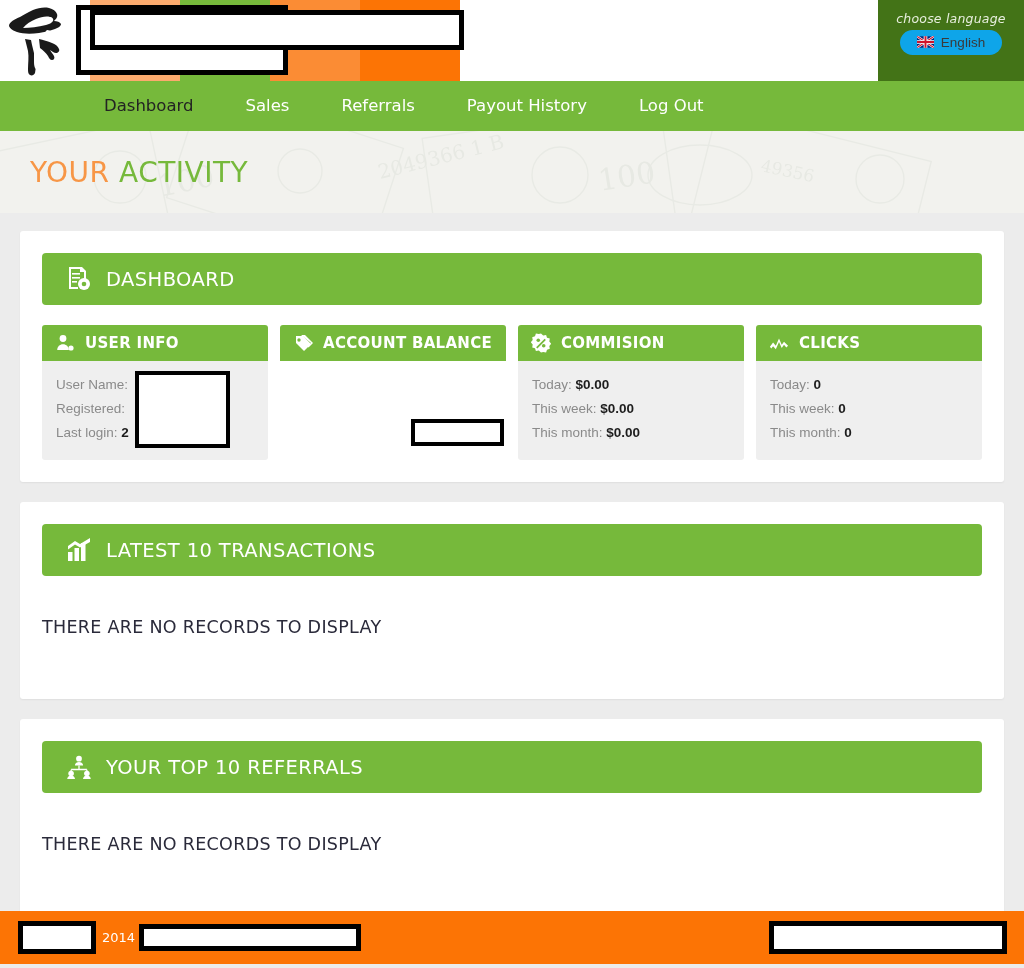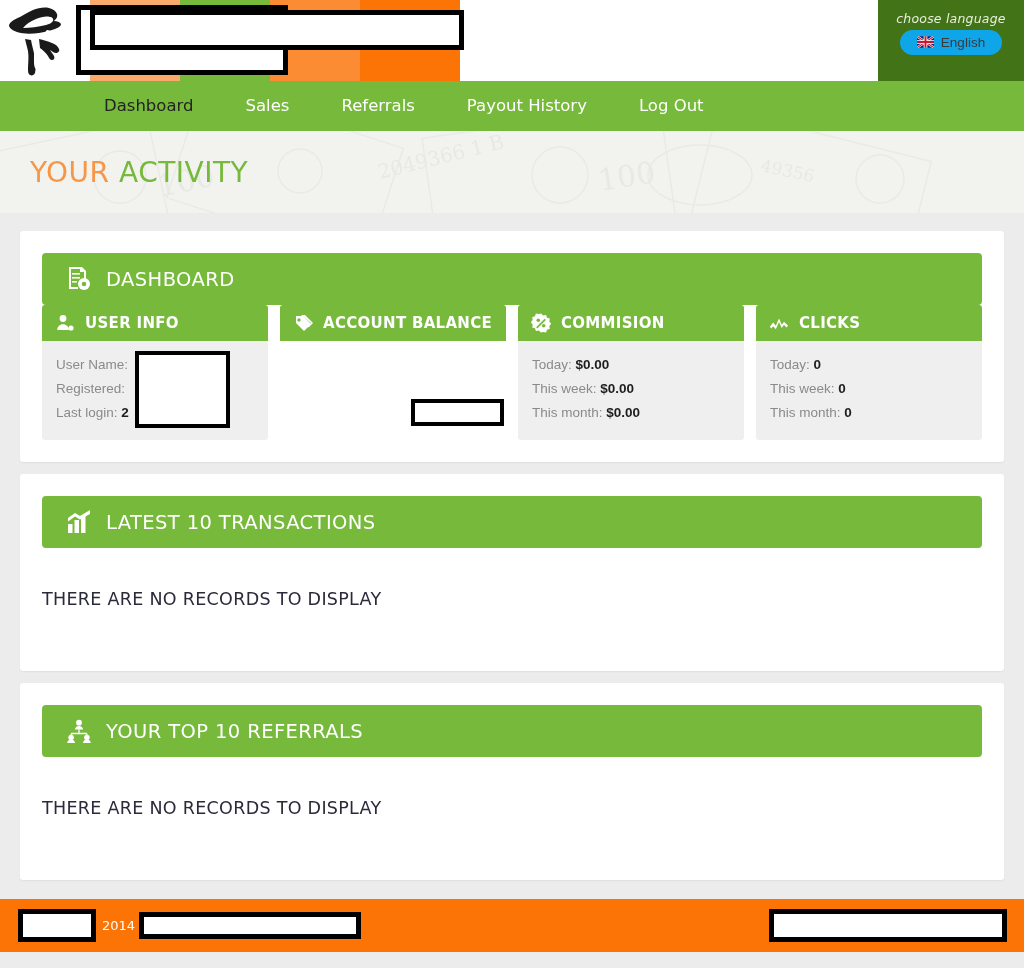--- a/index.html
+++ b/index.html
@@ -74,34 +74,34 @@
   }
   .banner .t-your { color:#f79646; }
   .banner .t-activity { color:#76b93b; }
 
   
   .page { padding:18px 20px 0 20px; background:#ececec; }
   .panel {
     background:#ffffff; border-radius:3px; padding:22px;
     box-shadow:0 1px 2px rgba(0,0,0,.06);
   }
-  .panel + .panel { margin-top:12px; }
+  .panel + .panel { margin-top:20px; }
 
   .bar {
     background:#76b93b; border-radius:4px; height:52px;
     display:flex; align-items:center; padding:0 24px; gap:14px;
   }
   .bar-title {
     color:#ffffff; font-size:19.5px; letter-spacing:.4px;
     font-family:"DejaVu Sans", sans-serif;
   }
   .bar-icon { width:26px; height:26px; flex:none; }
 
   
-  .cards { display:flex; gap:12px; margin-top:0; }
+  .cards { display:flex; gap:12px; margin-top:20px; }
   .card { flex:1; border-radius:3px; overflow:hidden; position:relative; }
   .card-head {
     background:#76b93b; height:36px; display:flex; align-items:center;
     gap:10px; padding:0 13px;
   }
   .card-head-icon { width:20px; height:20px; flex:none; }
   .card-head-title {
     color:#fff; font-size:15px; font-weight:bold; letter-spacing:.3px;
     font-family:"DejaVu Sans", sans-serif;
   }
@@ -117,21 +117,21 @@
 
   
   .empty {
     text-align:left; color:#2a2a3a; font-size:17.5px;
     padding:41px 0 40px 0; letter-spacing:.3px;
     font-family:"DejaVu Sans", sans-serif;
   }
 
   
   .footer {
-    position:absolute; left:0; bottom:16px; width:1024px; height:53px;
+    position:absolute; left:0; bottom:4px; width:1024px; height:53px;
     background:#fc7405; display:flex; align-items:center;
   }
   .foot-redact-a { position:relative; margin-left:18px; width:78px;  height:33px; background:#fff; border:5px solid #000; }
   .foot-year { color:#ffffff; font-size:13px; margin:0 4px 0 6px; font-family:"DejaVu Sans", sans-serif; }
   .foot-redact-b { position:relative; width:222px; height:27px; background:#fff; border:5px solid #000; }
   .foot-redact-c { position:absolute; right:17px; width:238px; height:33px; background:#fff; border:5px solid #000; }
 </style>
 </head>
 <body>
 

